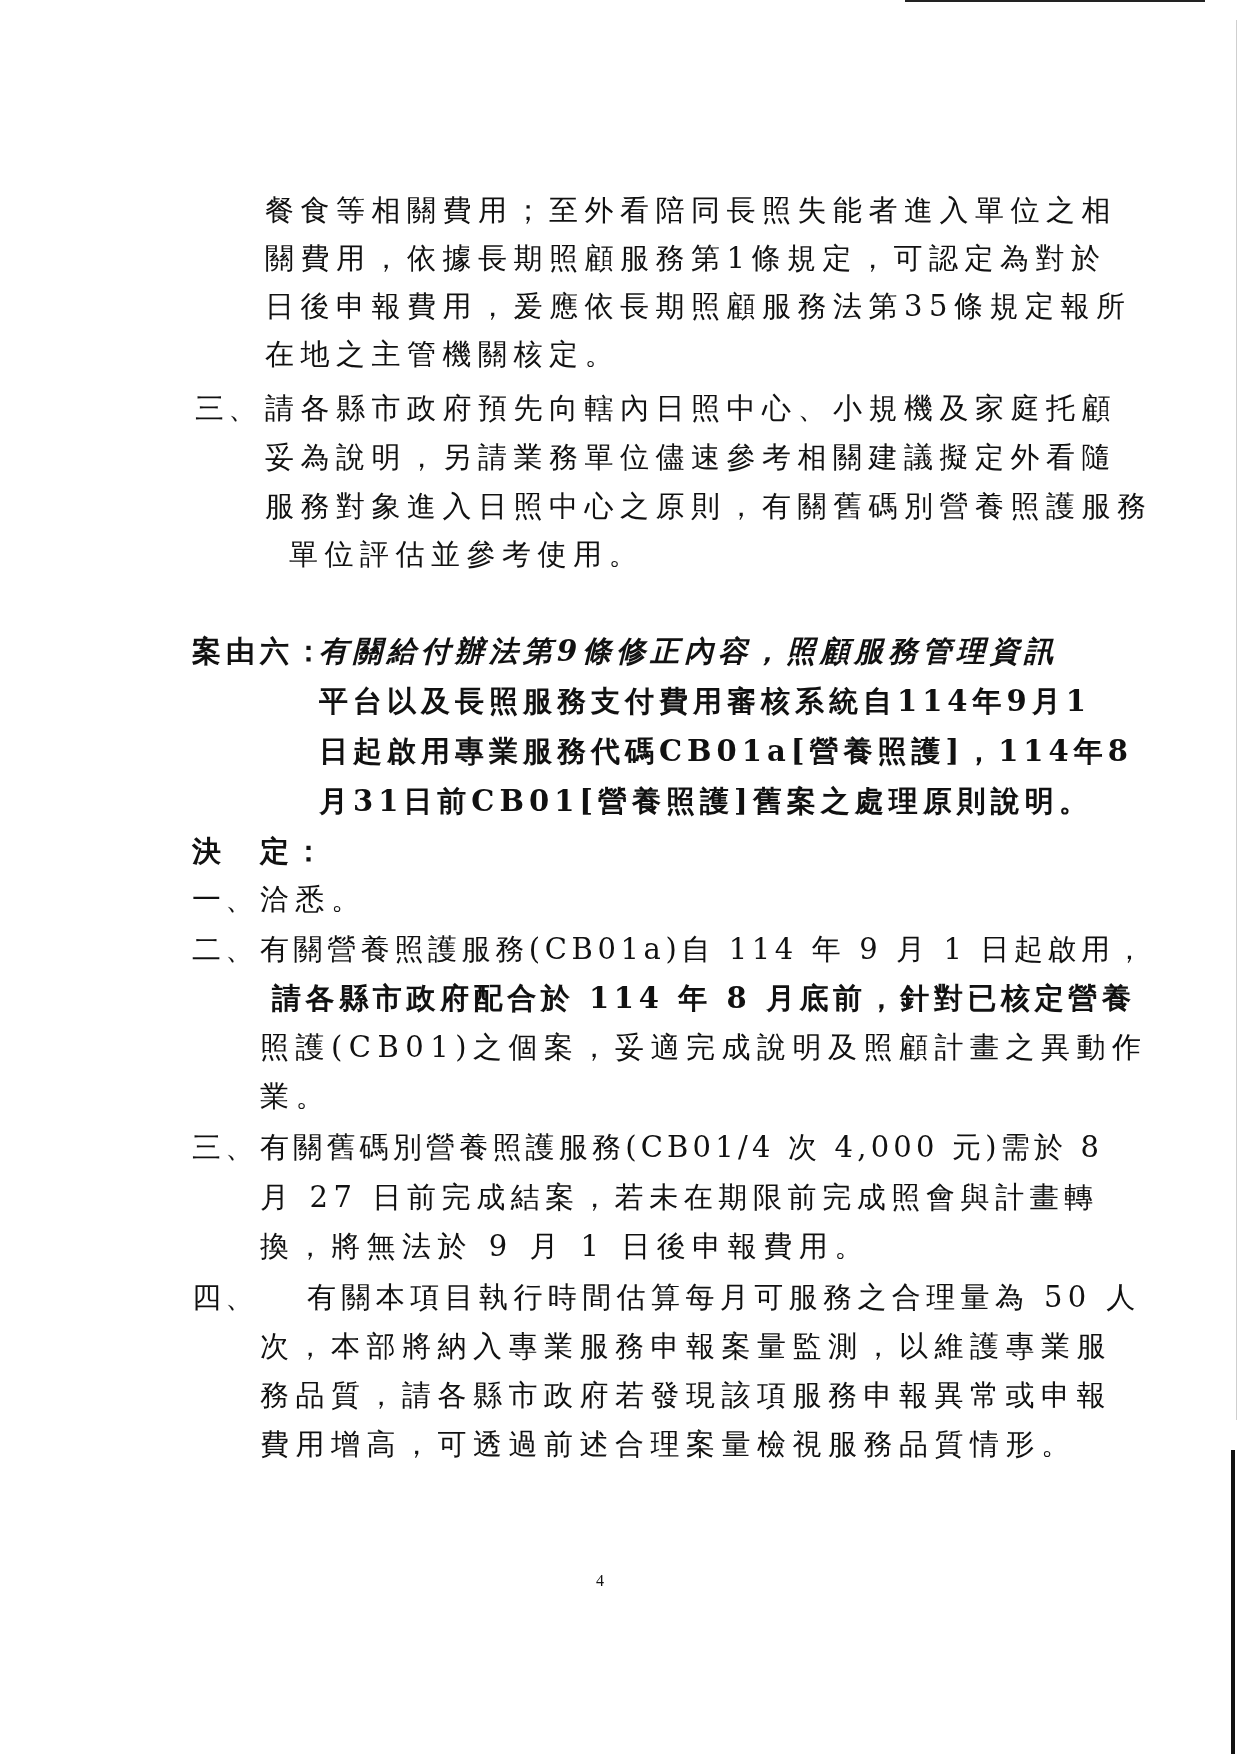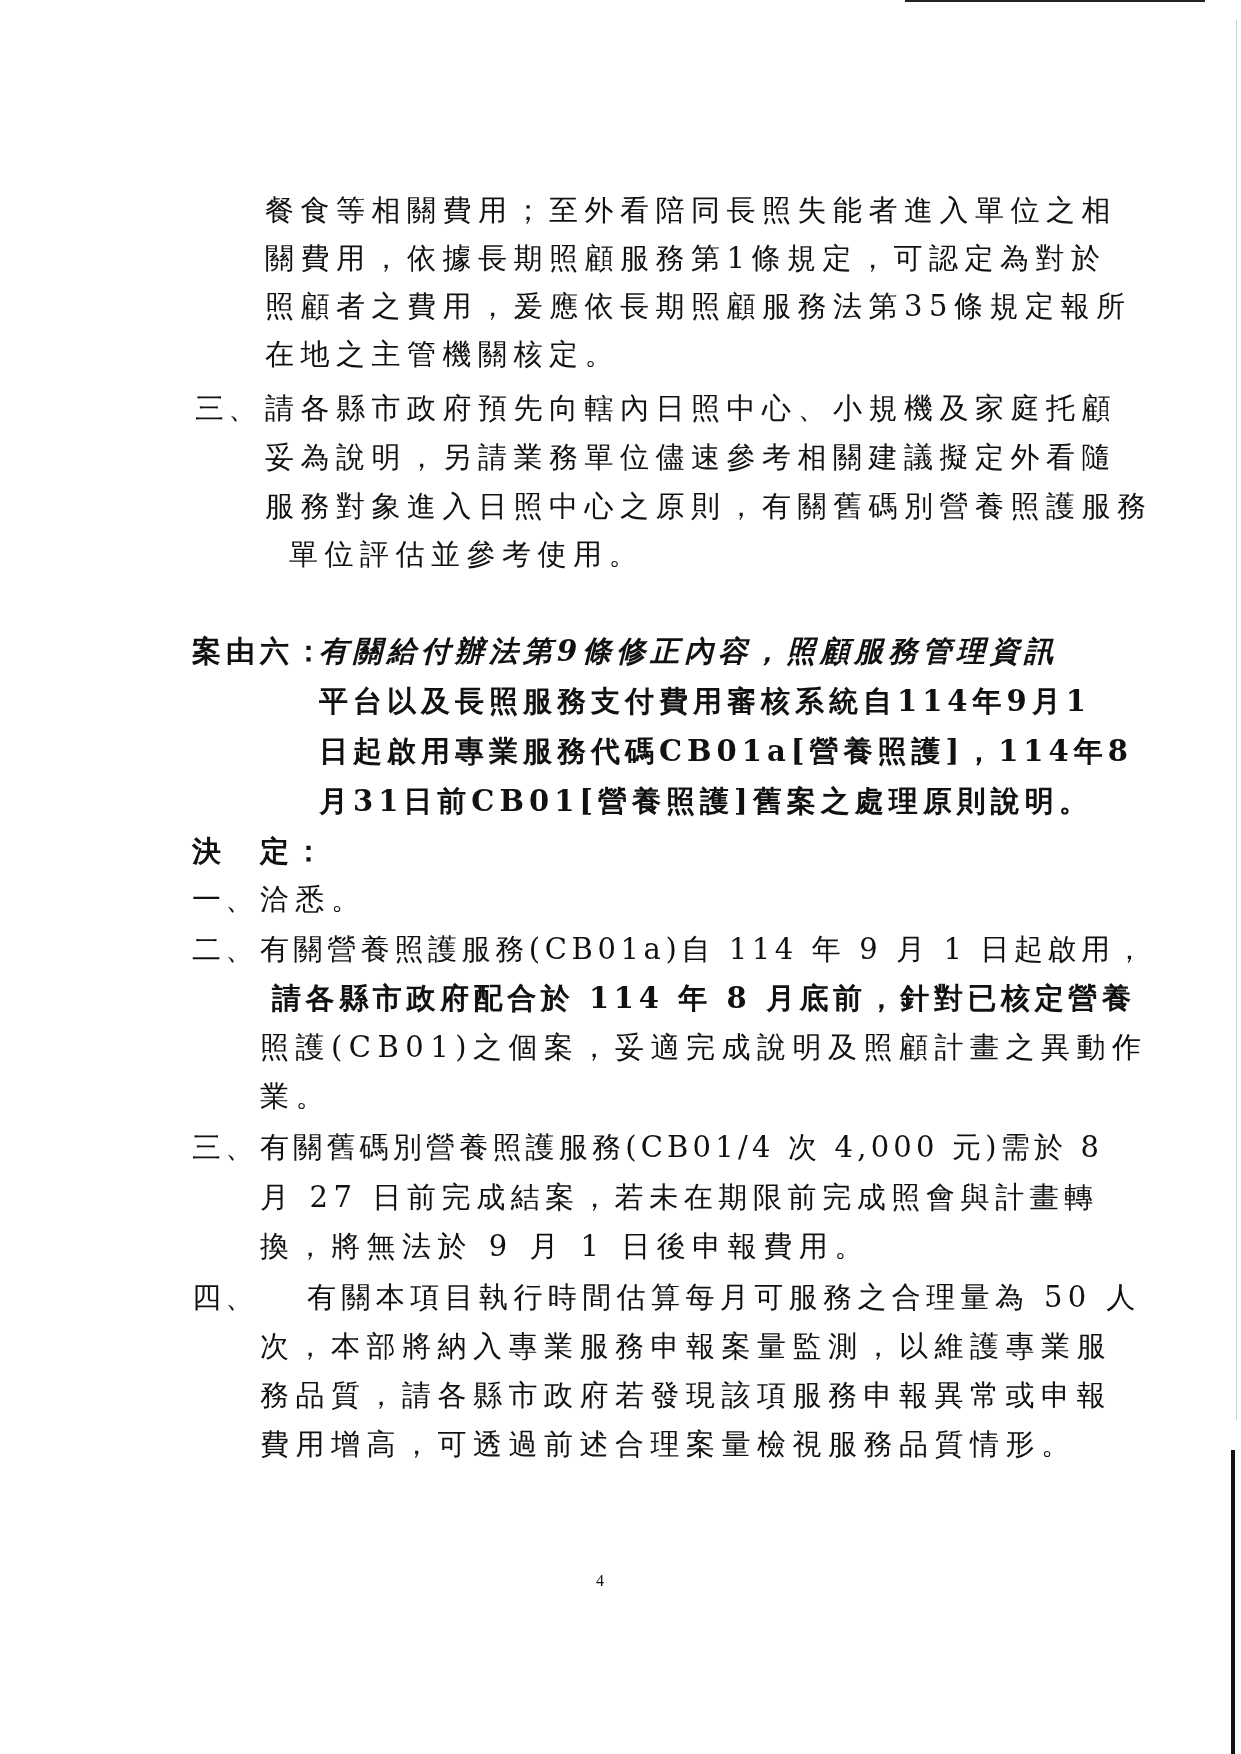--- a/index.html
+++ b/index.html
@@ -19,21 +19,21 @@
 
 <div class="top-rule"></div>
 <div class="right-edge-faint"></div>
 <div class="right-edge"></div>
 
 <div class="page">
 
   <div>
     <div class="line" style="top:193px; left:265px;">餐食等相關費用；至外看陪同長照失能者進入單位之相</div>
     <div class="line" style="top:241px; left:265px;">關費用，依據長期照顧服務第1條規定，可認定為對於</div>
-    <div class="line" style="top:289px; left:265px;">照顧者之費用，爰應依長期照顧服務法第35條規定報所</div>
+    <div class="line" style="top:289px; left:265px;">日後申報費用，爰應依長期照顧服務法第35條規定報所</div>
     <div class="line" style="top:337px; left:265px;">在地之主管機關核定。</div>
   </div>
 
   <div>
     <div class="marker" style="top:391px; left:195px;">三、</div>
     <div class="line" style="top:391px; left:265px;">請各縣市政府預先向轄內日照中心、小規機及家庭托顧</div>
     <div class="line" style="top:440px; left:265px;">妥為說明，另請業務單位儘速參考相關建議擬定外看隨</div>
     <div class="line" style="top:489px; left:265px;">服務對象進入日照中心之原則，有關舊碼別營養照護服務</div>
     <div class="line" style="top:537px; left:265px;margin-left:24px;">單位評估並參考使用。</div>
   </div>

